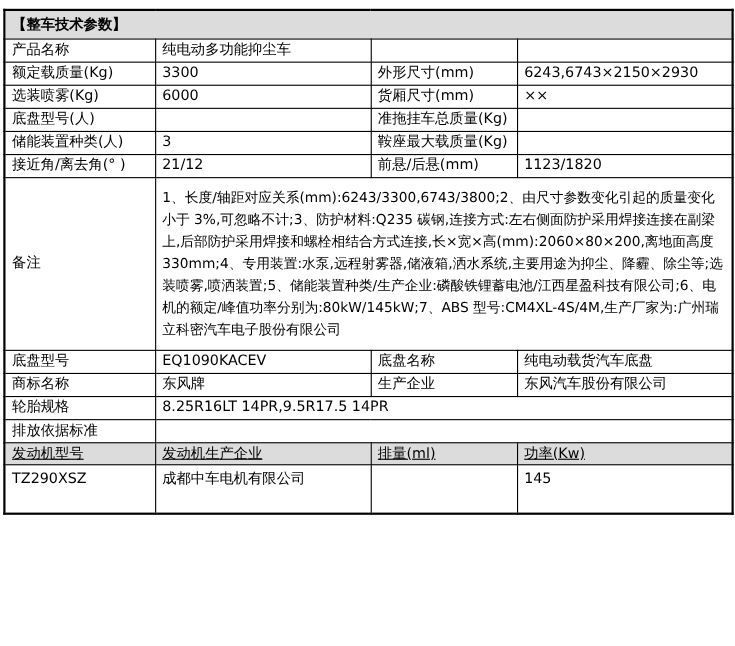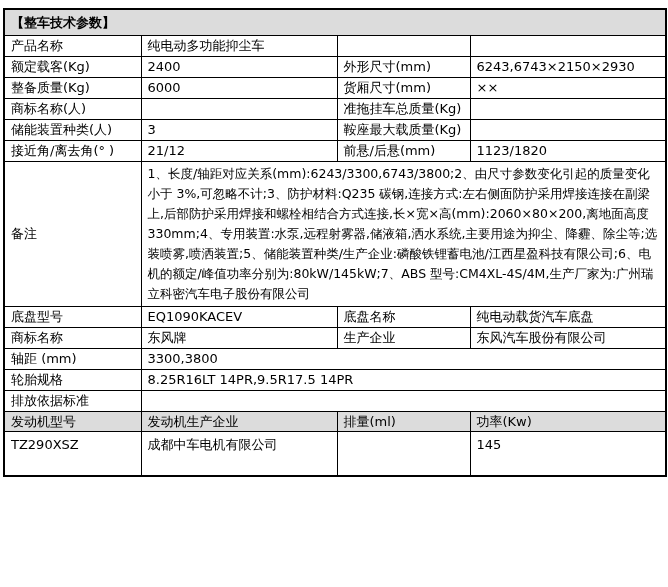--- a/index.html
+++ b/index.html
@@ -33,31 +33,32 @@
     white-space:nowrap;
   }
   tr.section-row td{
     background:var(--header-bg);
     font-weight:bold;
     height:26px;
   }
   tr.col-head-row td{
     background:var(--header-bg);
     height:16px;
+    text-decoration:underline;
   }
   tr.tall-row td{
     height:45px;
     vertical-align:top;
     padding-top:4px;
   }
   td.remark{
     white-space:normal;
     line-height:20px;
     vertical-align:top;
-    padding:2px 6px;
+    padding:8px 6px;
     height:122px;
     font-size:12.5px;
   }
 </style>
 </head>
 <body>
 
 <div class="page">
   <table>
     <colgroup>
@@ -70,33 +71,33 @@
         <tr class="section-row">
           <td colspan="4">【整车技术参数】</td>
         </tr>
         <tr>
           <td class="label">产品名称</td>
           <td>纯电动多功能抑尘车</td>
           <td class="label"></td>
           <td></td>
         </tr>
         <tr>
-          <td class="label">额定载客(Kg)</td>
-          <td>2400</td>
+          <td class="label">额定载质量(Kg)</td>
+          <td>3300</td>
           <td class="label">外形尺寸(mm)</td>
           <td>6243,6743×2150×2930</td>
         </tr>
         <tr>
-          <td class="label">整备质量(Kg)</td>
+          <td class="label">选装喷雾(Kg)</td>
           <td>6000</td>
           <td class="label">货厢尺寸(mm)</td>
           <td>××</td>
         </tr>
         <tr>
-          <td class="label">商标名称(人)</td>
+          <td class="label">底盘型号(人)</td>
           <td></td>
           <td class="label">准拖挂车总质量(Kg)</td>
           <td></td>
         </tr>
         <tr>
           <td class="label">储能装置种类(人)</td>
           <td>3</td>
           <td class="label">鞍座最大载质量(Kg)</td>
           <td></td>
         </tr>
@@ -116,24 +117,20 @@
           <td class="label">底盘名称</td>
           <td>纯电动载货汽车底盘</td>
         </tr>
         <tr>
           <td class="label">商标名称</td>
           <td>东风牌</td>
           <td class="label">生产企业</td>
           <td>东风汽车股份有限公司</td>
         </tr>
         <tr>
-          <td class="label">轴距 (mm)</td>
-          <td colspan="3">3300,3800</td>
-        </tr>
-        <tr>
           <td class="label">轮胎规格</td>
           <td colspan="3">8.25R16LT 14PR,9.5R17.5 14PR</td>
         </tr>
         <tr>
           <td class="label">排放依据标准</td>
           <td colspan="3"></td>
         </tr>
         <tr class="col-head-row">
           <td class="label">发动机型号</td>
           <td class="label">发动机生产企业</td>

